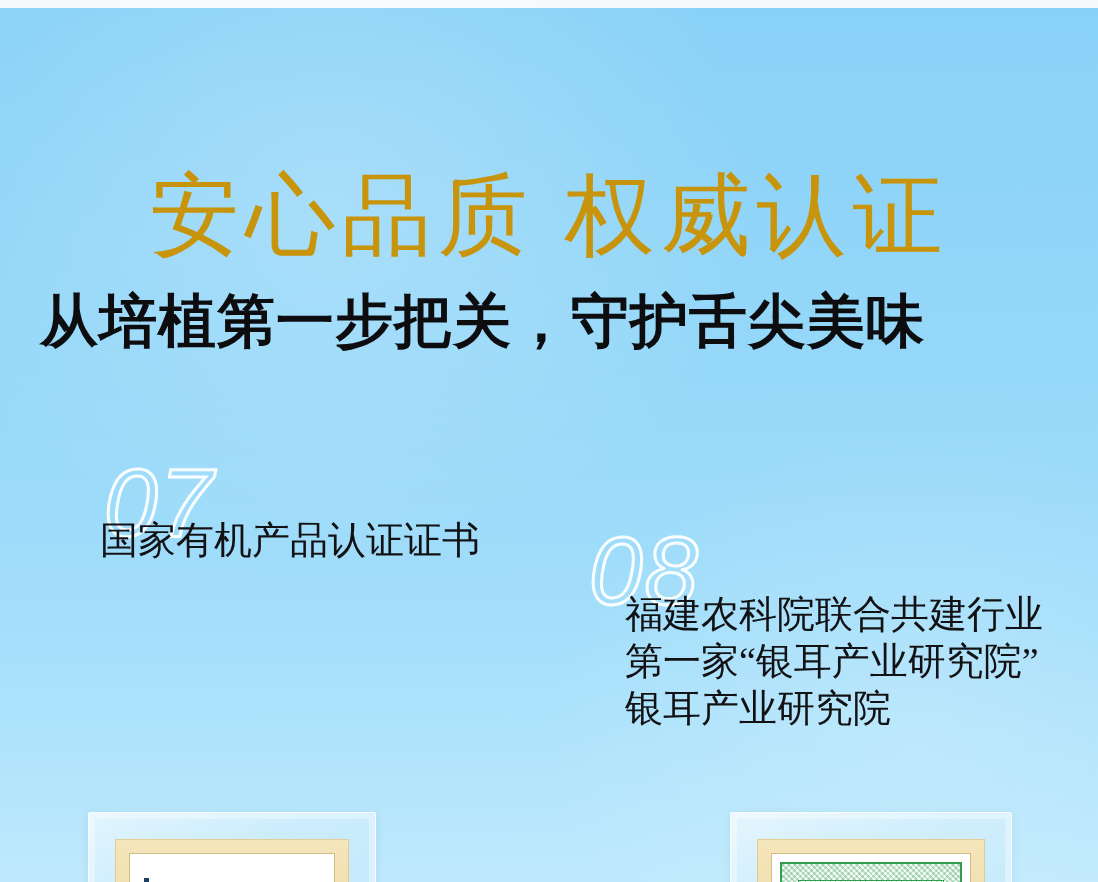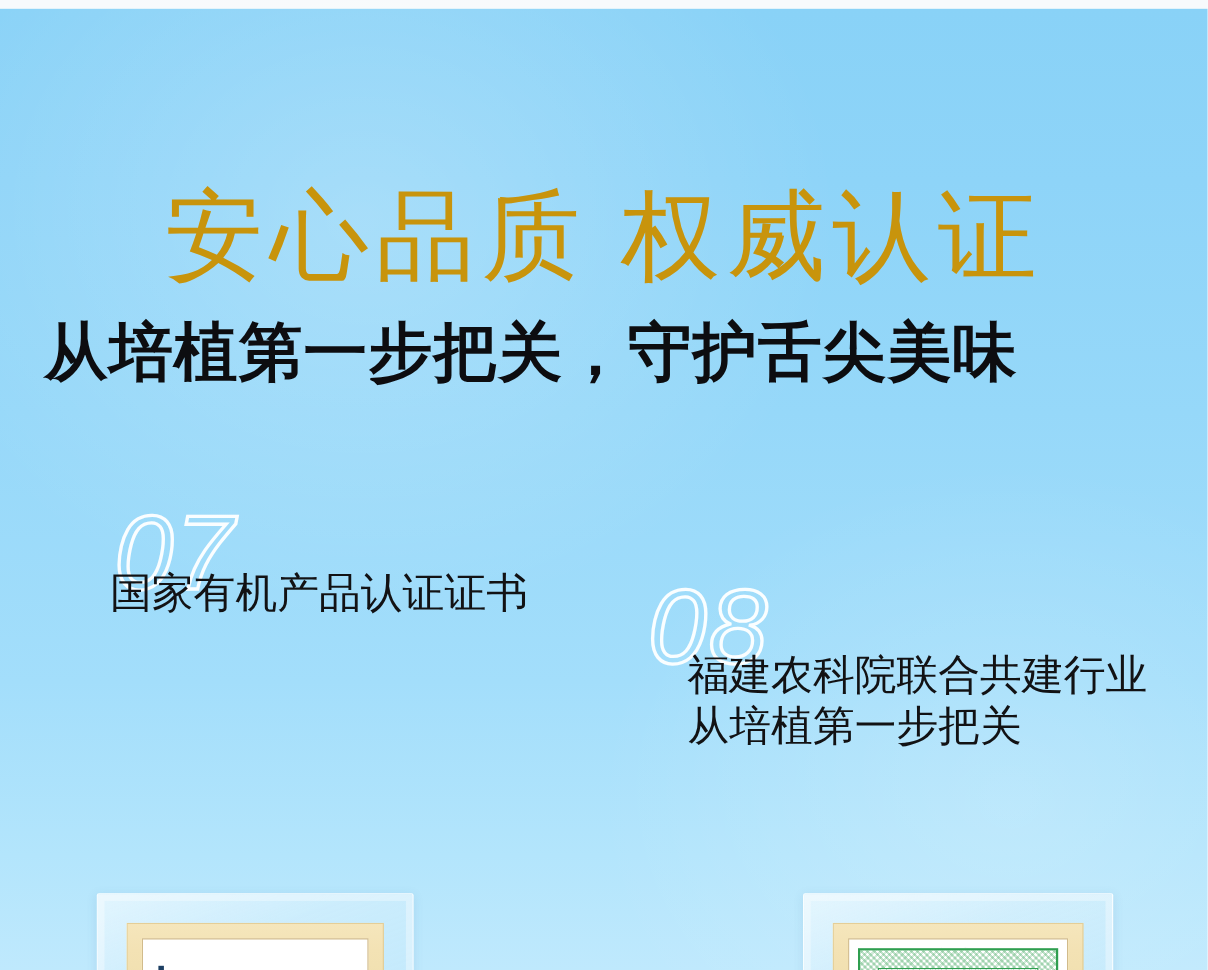--- a/index.html
+++ b/index.html
@@ -215,21 +215,22 @@
     <div class="feature-num">07</div>
     <div class="feature-lines">
       <div>国家有机产品认证证书</div>
     </div>
   </div>
 
   <div class="feature" id="feature-02">
     <div class="feature-num">08</div>
     <div class="feature-lines">
       <div>福建农科院联合共建行业</div>
-      <div>从培植第一步把关</div>
+      <div>第一家“银耳产业研究院”</div>
+      <div>银耳产业研究院</div>
     </div>
   </div>
 
   <div class="cert" id="cert-left">
     <div class="cert-mat">
       <div class="cert-mat-inner">
         <div class="cert-paper">
           <div class="cert-bluebar"></div>
 
         </div>

